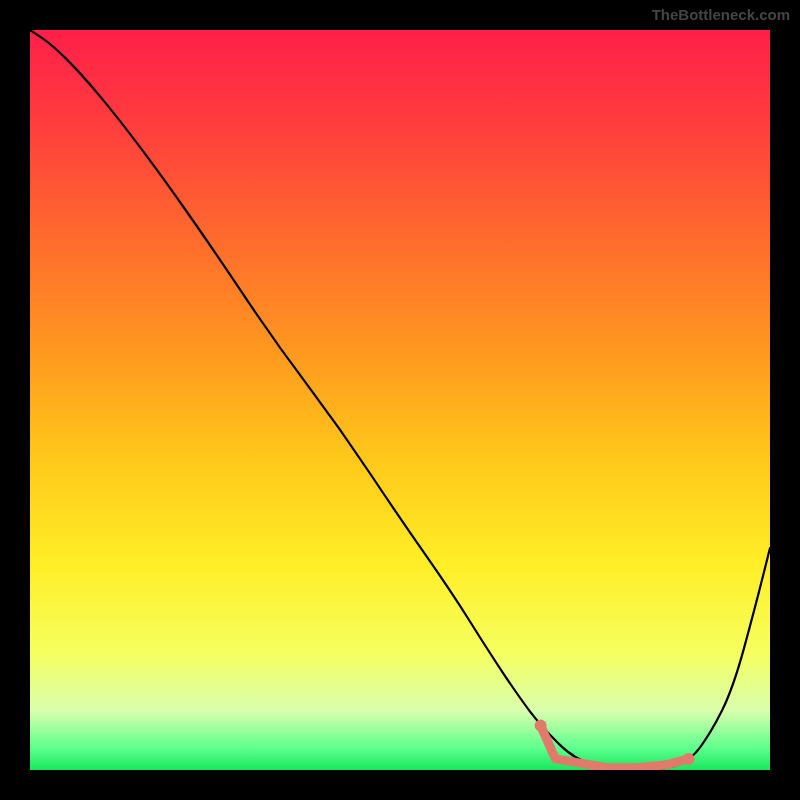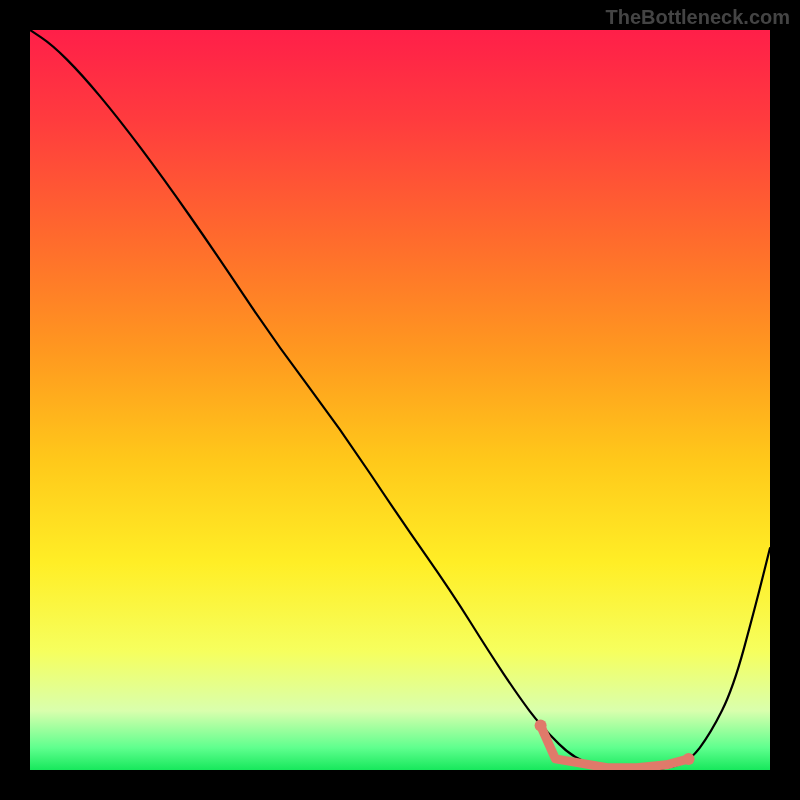--- a/index.html
+++ b/index.html
@@ -14,21 +14,21 @@
   .frame {
     position: relative;
     width: 800px;
     height: 800px;
   }
   .watermark {
     position: absolute;
     top: 6px;
     right: 10px;
     color: #444;
-    font-size: 20px;
+    font-size: 15px;
     font-weight: 600;
     user-select: none;
   }
   .plot {
     position: absolute;
     left: 30px;
     top: 30px;
     width: 740px;
     height: 740px;
   }

